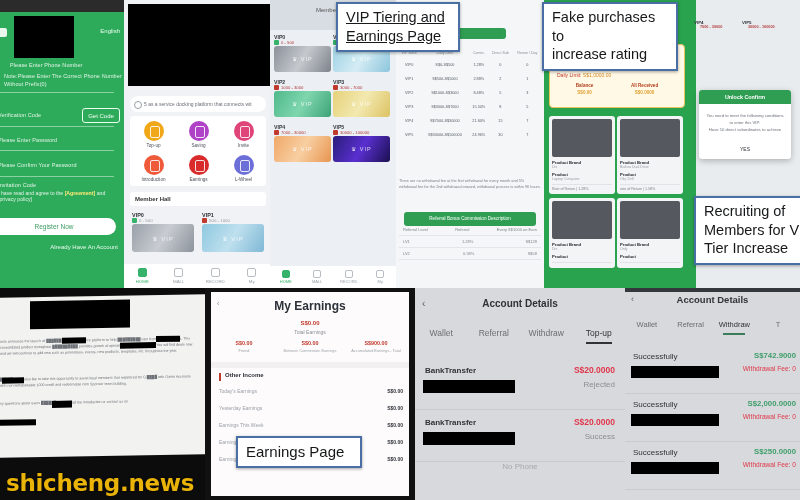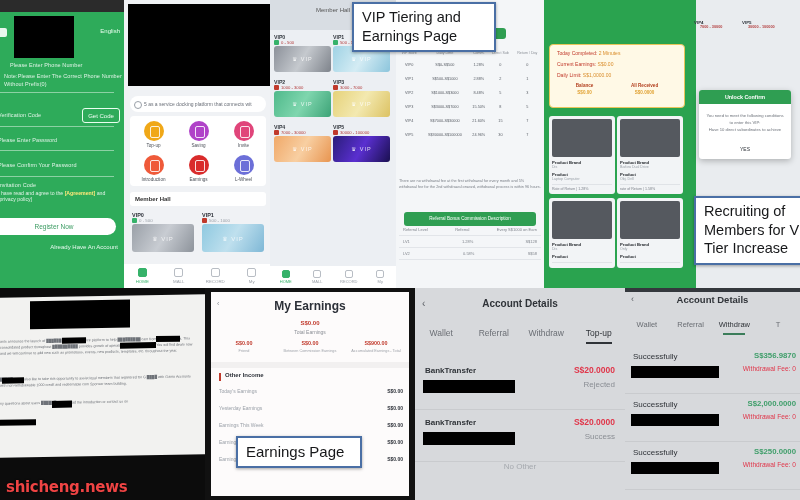--- a/index.html
+++ b/index.html
@@ -127,21 +127,21 @@
     font-family:"DejaVu Sans", sans-serif;
   }
 
   
   .p7 { left:0; top:288px; width:205px; height:212px; background:#0c0c0c; }
   .p7 .paper { position:absolute; left:0; top:8px; width:205px; height:160px; background:#f2f2f0; transform:skewY(-1deg); }
   .p7 .blk { position:absolute; background:#000; }
   .p7 .txt { position:absolute; font-size:3.6px; color:#6e7278; line-height:1.65; }
   .watermark {
     position:absolute; left:6px; bottom:4px; z-index:70;
-    font-size:15px; font-weight:bold; color:#ef4444;
+    font-size:23px; font-weight:bold; color:#eab308;
     font-family:"DejaVu Sans", sans-serif; letter-spacing:-.3px;
     text-shadow:0 0 2px rgba(0,0,0,.8);
   }
 
   
   .p8 { left:205px; top:288px; width:210px; height:212px; background:#111; }
   .p8 .sheet { position:absolute; left:6px; top:4px; width:198px; height:204px; background:#fdfbfb; }
   .p8 .back { position:absolute; left:6px; top:8px; font-size:7px; color:#8b8f96; }
   .p8 .title { position:absolute; left:0; top:7px; width:100%; text-align:center; font-size:12px; color:#2c3038; font-weight:bold; }
   .p8 .bigamt { position:absolute; left:0; top:28px; width:100%; text-align:center; font-size:6px; color:#c0392b; font-weight:bold; }
@@ -470,56 +470,58 @@
           <div class="ramt">S$20.0000</div>
           <div class="rst">Rejected</div>
         </div>
         <div class="row" style="top: 122px;">
           <div class="rmethod">BankTransfer</div>
           <div class="rbar"></div>
           <div class="ramt">S$20.0000</div>
           <div class="rst">Success</div>
         </div>
       </div>
-    <div class="nomore">No Other</div>
+    <div class="nomore">No Phone</div>
   </div>
 
   <div class="panel p10">
     <div class="topstrip"></div>
     <div class="back">‹</div>
     <div class="hdr">Account Details</div>
     <div class="tabs" id="aw-tabs">
         <div>Wallet</div>
         <div>Referral</div>
         <div class="on">Withdraw</div>
         <div>T</div>
       </div>
     <div id="aw-rows">
         <div class="row" style="top: 58px;">
           <div class="rst">Successfully</div>
           <div class="rbar"></div>
-          <div class="ramt">S$356.9870</div>
+          <div class="ramt">S$742.9000</div>
           <div class="rfee">Withdrawal Fee: 0</div>
         </div>
         <div class="row" style="top: 106px;">
           <div class="rst">Successfully</div>
           <div class="rbar"></div>
           <div class="ramt">S$2,000.0000</div>
           <div class="rfee">Withdrawal Fee: 0</div>
         </div>
         <div class="row" style="top: 154px;">
           <div class="rst">Successfully</div>
           <div class="rbar"></div>
           <div class="ramt">S$250.0000</div>
           <div class="rfee">Withdrawal Fee: 0</div>
         </div>
       </div>
   </div>
 
 
-  <div class="callout" style="left: 352px; top: 2px; width: 144px; white-space: pre-line;">VIP Tiering and
+  <div class="callout" style="left: 336px; top: 2px; width: 124px; white-space: pre-line; text-decoration: underline;">VIP Tiering and
 Earnings Page</div>
+  <div class="callout" style="left: 542px; top: 2px; width: 136px; white-space: pre-line;">Fake purchases to
+increase rating</div>
   <div class="callout" style="left: 694px; top: 196px; width: 118px; white-space: pre-line;">Recruiting of
 Members for V
 Tier Increase</div>
   <div class="callout" style="left: 236px; top: 436px; width: 126px; font-size: 15px; white-space: pre-line;">Earnings Page</div>
 
 </div>
 
 </body></html>

